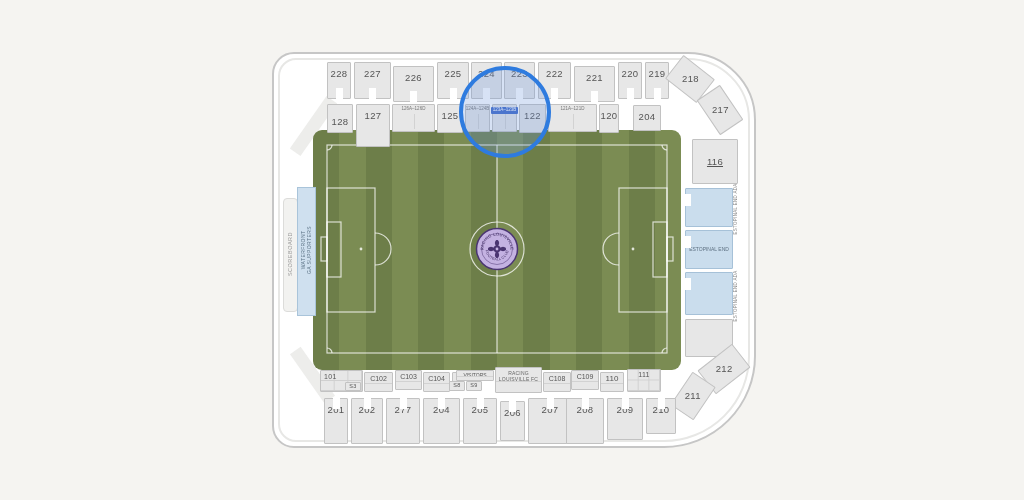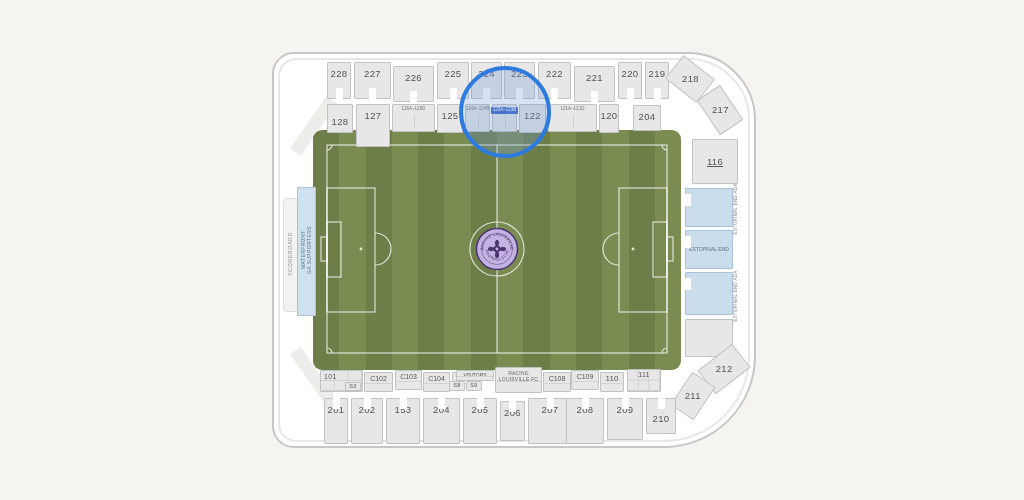--- a/index.html
+++ b/index.html
@@ -227,41 +227,41 @@
       <div class="sec grid" style="left: 627px; top: 369px; width: 34px; height: 23px;">
         <span class="lb">111</span>
       </div>
       <div class="sec nt" style="left: 324px; top: 398px; width: 24px; height: 46px;">
         <span class="lb">201</span>
       </div>
       <div class="sec nt" style="left: 351px; top: 398px; width: 32px; height: 46px;">
         <span class="lb">202</span>
       </div>
       <div class="sec nt" style="left: 386px; top: 398px; width: 34px; height: 46px;">
-        <span class="lb">153</span>
+        <span class="lb">277</span>
       </div>
       <div class="sec nt" style="left: 423px; top: 398px; width: 37px; height: 46px; text-align: center;">
         <span class="lb">204</span>
       </div>
       <div class="sec nt" style="left: 463px; top: 398px; width: 34px; height: 46px;">
         <span class="lb">205</span>
       </div>
       <div class="sec nt" style="left: 500px; top: 401px; width: 25px; height: 40px;">
         <span class="lb">206</span>
       </div>
       <div class="sec nt" style="left: 528px; top: 398px; width: 44px; height: 46px;">
         <span class="lb">207</span>
       </div>
       <div class="sec nt" style="left: 566px; top: 398px; width: 38px; height: 46px;">
         <span class="lb">208</span>
       </div>
       <div class="sec nt" style="left: 607px; top: 398px; width: 36px; height: 42px;">
         <span class="lb">209</span>
       </div>
-      <div class="sec nt" style="left: 646px; top: 398px; width: 30px; height: 36px; align-items: center;">
+      <div class="sec nt" style="left: 646px; top: 398px; width: 30px; height: 36px;">
         <span class="lb">210</span>
       </div>
     </div>
 
   <div class="vl ada" style="left:696px;top:204px;width:80px;">ESTOPINAL END ADA</div>
   <div class="vl ada" style="left:696px;top:291px;width:80px;">ESTOPINAL END ADA</div>
 
   <div class="sec crow" style="left:495px;top:367px;width:47px;height:26px;">
     <div class="rl">
       <span>RACING</span>

